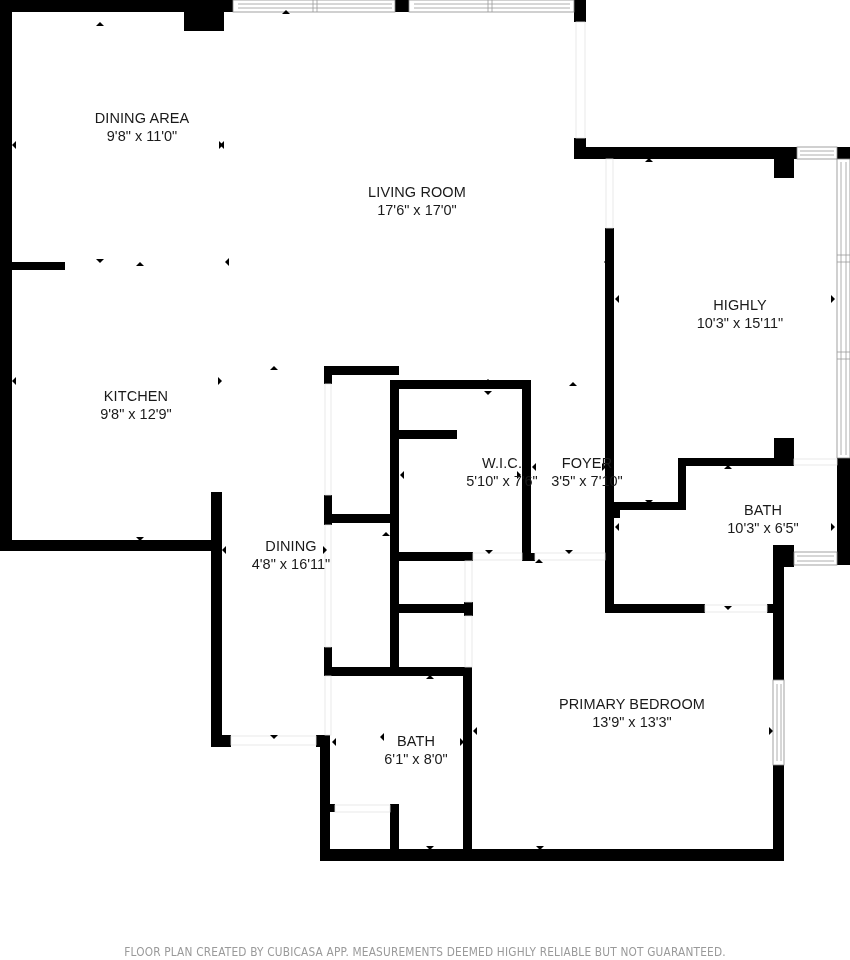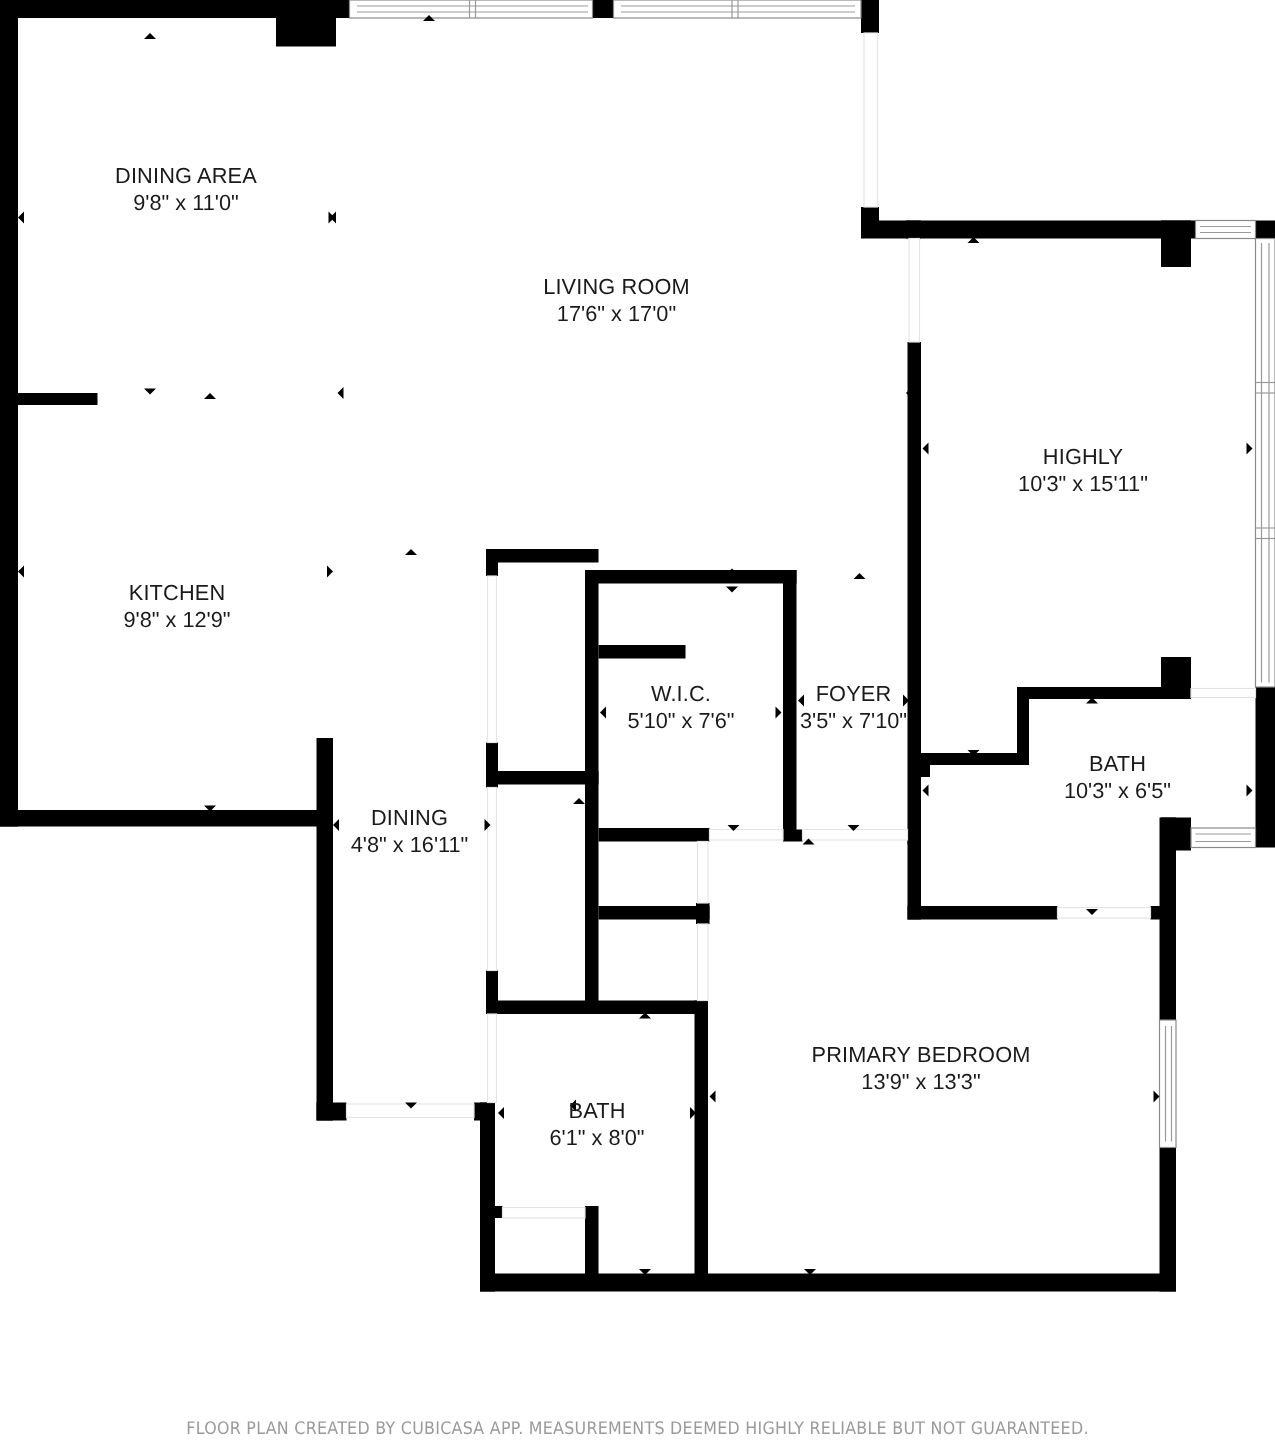--- a/index.html
+++ b/index.html
@@ -2,21 +2,21 @@
 <html><head>
 <meta charset="utf-8">
 <style>
   html, body { margin: 0; padding: 0; background: #ffffff; }
   body { width: 850px; height: 960px; position: relative; overflow: hidden; font-family: "Liberation Sans", sans-serif; }
   #plan { position: absolute; left: 0; top: 0; width: 850px; height: 960px; }
   .wall { fill: #000000; }
   .win { fill: #ffffff; stroke: #8a8a8a; stroke-width: 0.8; }
   .winline { stroke: #9a9a9a; stroke-width: 0.8; }
   .door { fill: #ffffff; stroke: #e4e4e4; stroke-width: 0.8; }
-  .room-label { position: absolute; text-align: center; color: #1a1a1a; font-size: 14.5px; line-height: 18px; transform: translateX(-50%); white-space: nowrap; }
+  .room-label { position: absolute; text-align: center; color: #1a1a1a; font-size: 14.5px; line-height: 18px; transform: translateX(-50%); white-space: nowrap; margin-left: 18px; }
   .room-label .name { display: block; letter-spacing: 0.1px; }
   .room-label .dims { display: block; }
   .footer { position: absolute; left: 0; width: 850px; top: 945px; text-align: center; font-size: 11.5px; color: #9a9a9a; letter-spacing: 0.2px; font-family: "DejaVu Sans", sans-serif; transform: scaleX(0.92); }
   .mk { fill: #000; }
 </style>
 </head>
 <body>
 
 <svg id="plan" viewBox="0 0 850 960" xmlns="http://www.w3.org/2000/svg">
 
@@ -192,36 +192,36 @@
     <polygon class="mk" points="536,846 540,850 544,846"></polygon>
     <polygon class="mk" points="270,735 274,739 278,735"></polygon>
   </g>
 </svg>
 
 <div class="room-label" style="left:124px; top:109px;">
   <span class="name">DINING AREA</span>
   <span class="dims">9'8" x 11'0"</span>
 </div>
 
-<div class="room-label" style="left:411px; top:183px;">
+<div class="room-label" style="left:399px; top:183px;">
   <span class="name">LIVING ROOM</span>
   <span class="dims">17'6" x 17'0"</span>
 </div>
 
 <div class="room-label" style="left:722px; top:296px;">
   <span class="name">HIGHLY</span>
   <span class="dims">10'3" x 15'11"</span>
 </div>
 
 <div class="room-label" style="left:118px; top:387px;text-align:center;">
   <span class="name">KITCHEN</span>
   <span class="dims">9'8" x 12'9"</span>
 </div>
 
-<div class="room-label" style="left:454px; top:454px;">
+<div class="room-label" style="left:484px; top:454px;">
   <span class="name">W.I.C.</span>
   <span class="dims">5'10" x 7'6"</span>
 </div>
 
 <div class="room-label" style="left:569px; top:454px;">
   <span class="name">FOYER</span>
   <span class="dims">3'5" x 7'10"</span>
 </div>
 
 <div class="room-label" style="left:745px; top:501px;">

